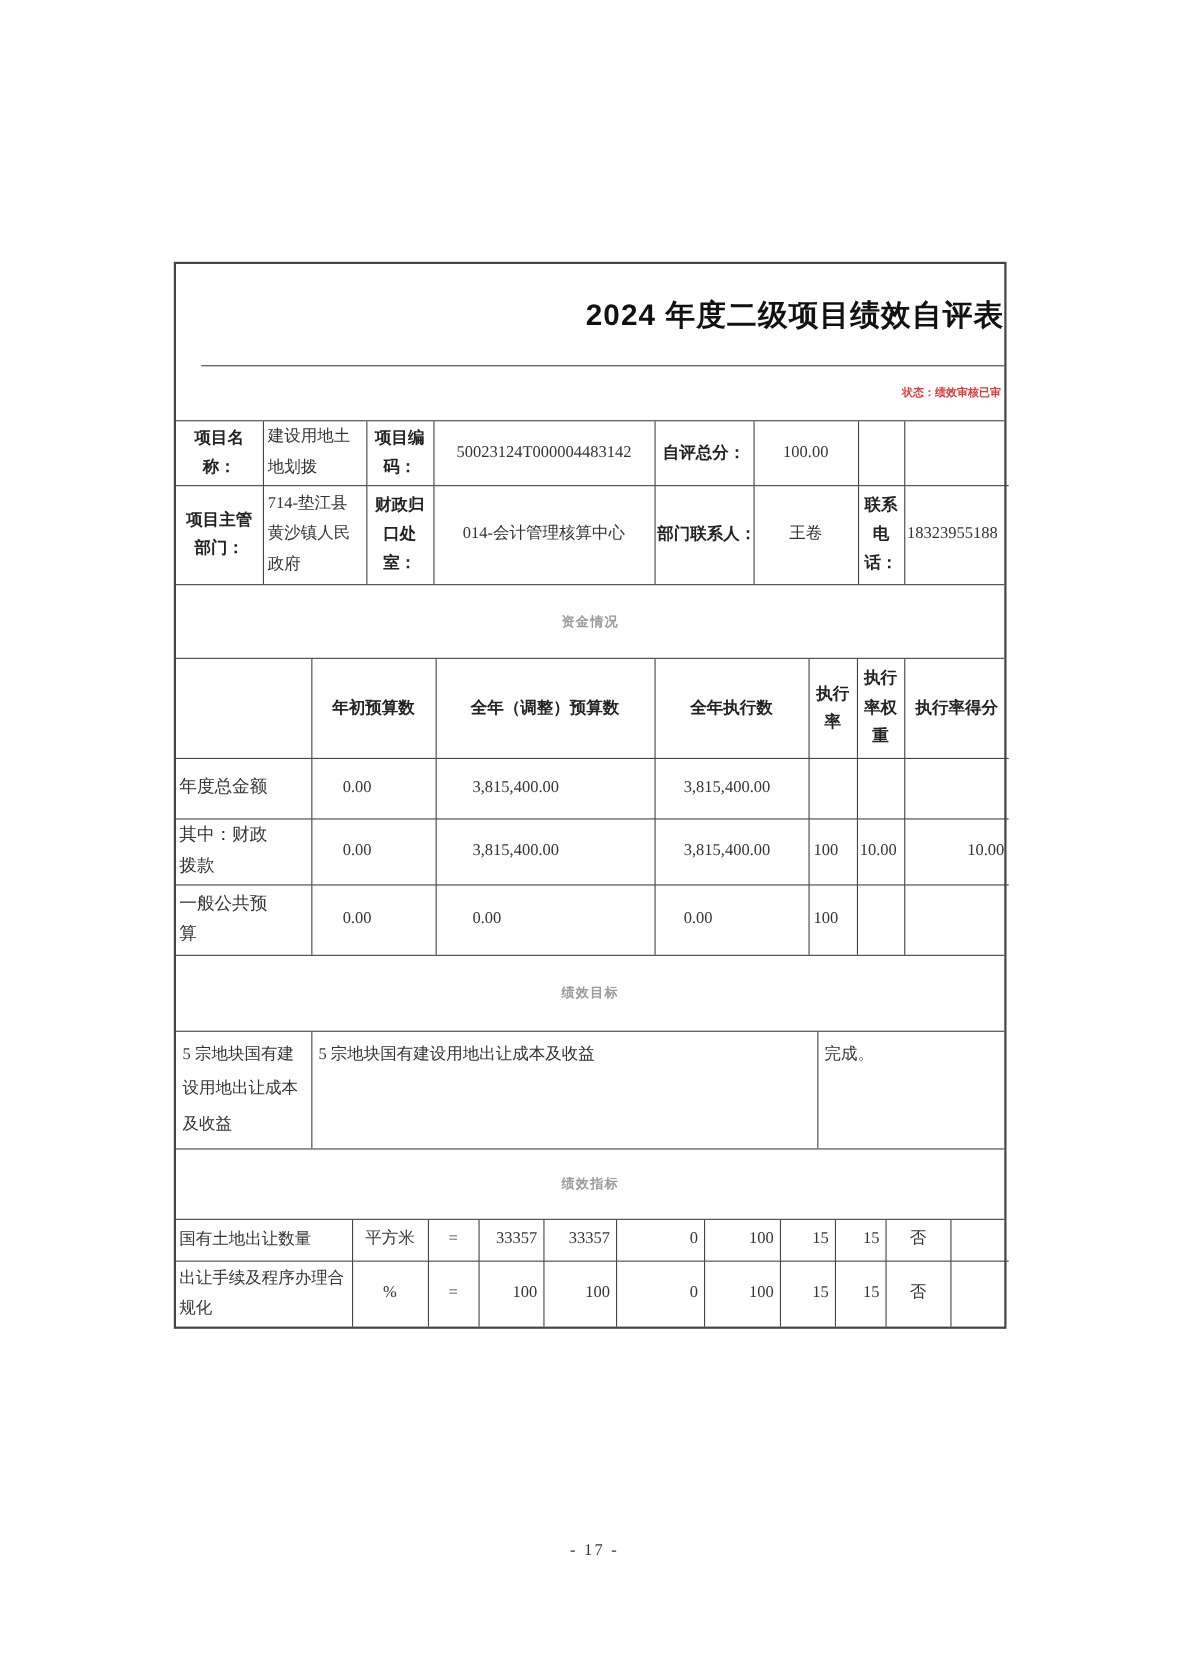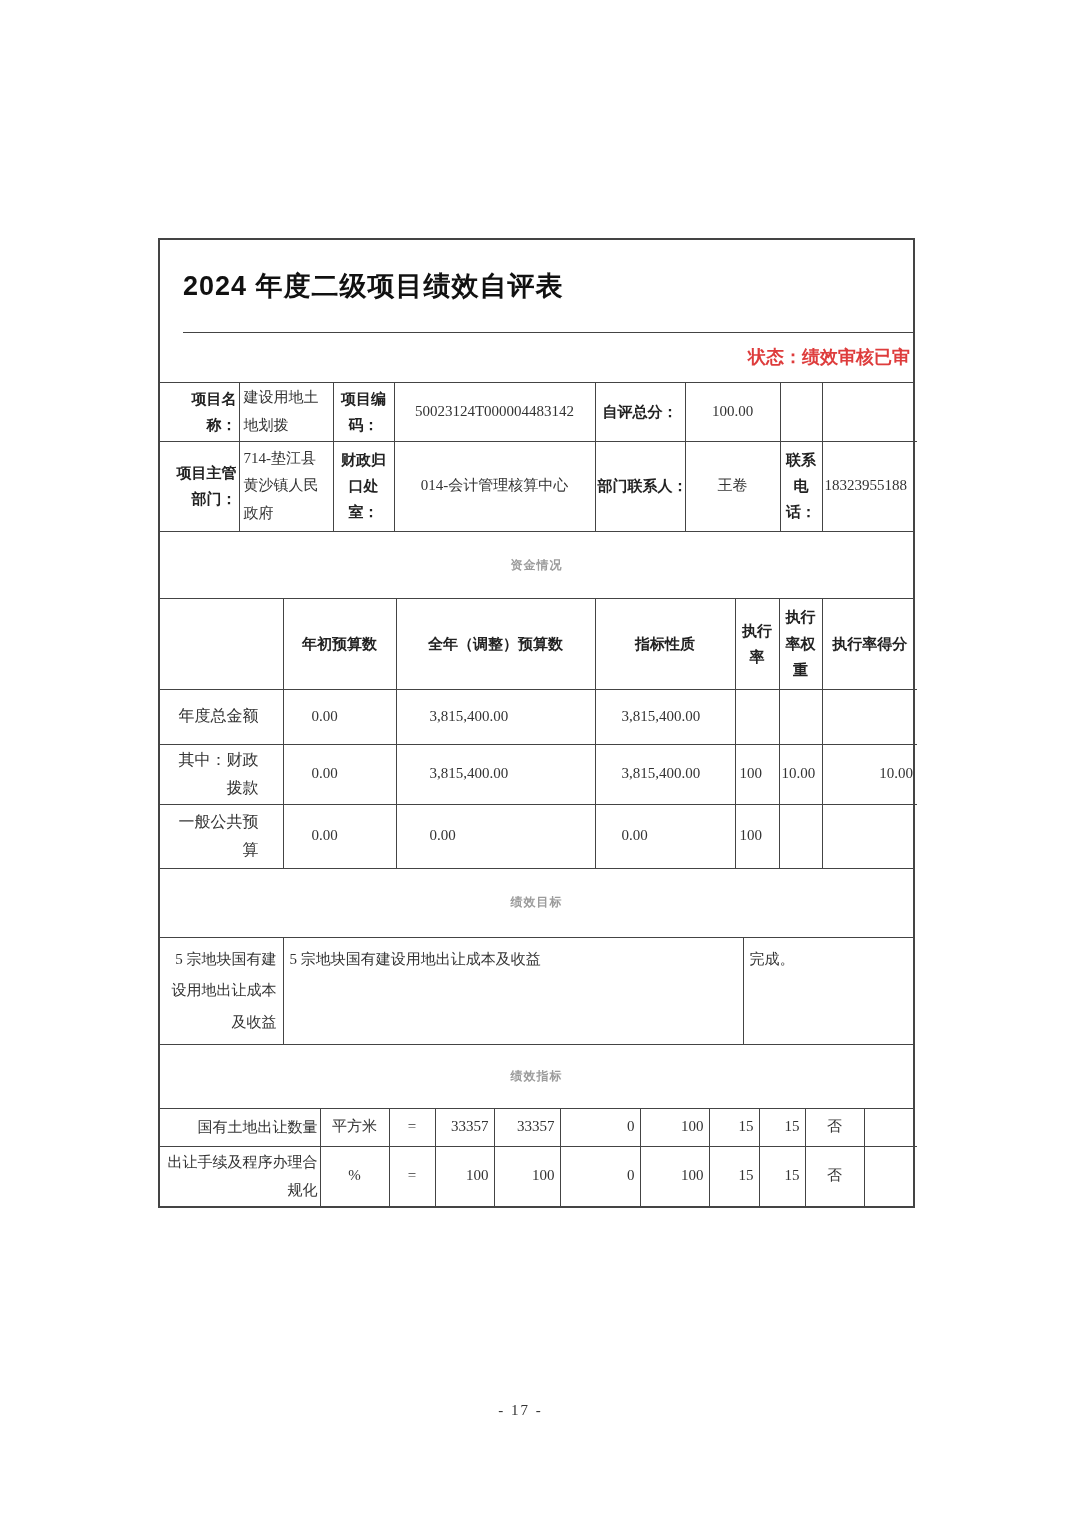--- a/index.html
+++ b/index.html
@@ -11,52 +11,52 @@
   body{
     width:1075px;height:1520px;position:relative;background:#ffffff;
     font-family:"Liberation Serif","DejaVu Serif",serif;color:#333;
   }
   .sheet{
     position:absolute;left:158px;top:238px;width:753px;
     border:2px solid var(--border);background:#fff;
   }
   
   .title-row{
-    height:92px;display:flex;align-items:center;justify-content:flex-start;
+    height:92px;display:flex;align-items:center;justify-content:flex-end;
     border-bottom:1px solid var(--border);
     margin-left:23px;
   }
   .title-row .t{
     font-family:"Liberation Sans","DejaVu Sans",sans-serif;
     font-weight:bold;font-size:27px;color:#111;letter-spacing:1px;
   }
   .status-row{
     height:49px;line-height:49px;text-align:right;padding-right:3px;
     border-bottom:1px solid var(--border);
     font-family:"Liberation Sans","DejaVu Sans",sans-serif;
-    font-weight:bold;font-size:18px;color:var(--status-red);
+    font-weight:bold;font-size:10px;color:var(--status-red);
   }
   .banner{
     border-top:1px solid var(--border);border-bottom:1px solid var(--border);
     display:flex;align-items:center;justify-content:center;
     font-family:"Liberation Sans","DejaVu Sans",sans-serif;
     font-weight:bold;font-size:12px;color:var(--section-title-gray);
     letter-spacing:1px;
   }
   .banner.b1{height:66px;}
   .banner.b2{height:68px;}
   .banner.b3{height:63px;}
   
   table{border-collapse:collapse;table-layout:fixed;width:100%;}
   td{
     border:1px solid var(--border);
     font-size:15px;vertical-align:middle;word-break:break-all;
     padding:1px 2px;line-height:1.85;
   }
-  td:first-child{border-left:none;text-align:right;}
+  td:first-child{border-left:none;}
   td:last-child{border-right:none;}
   table tr:first-child td{border-top:none;}
   table tr:last-child td{border-bottom:none;}
   .lbl{
     font-family:"Liberation Sans","DejaVu Sans",sans-serif;
     font-weight:bold;color:#222;text-align:center;line-height:1.75;
   }
   .val{text-align:center;color:#333;}
   .val.lft{text-align:left;padding-left:4px;margin-left:34px;}
   .num-r{text-align:right;padding-right:5px;}
@@ -72,21 +72,21 @@
   .fp5{text-align:left;padding-left:2px;}
   .fp6{text-align:right;padding-right:4px;}
   .goal-val{vertical-align:top;text-align:left;padding:6px 6px;line-height:2.1;}
   .ind-name{text-align:left;padding-left:3px;line-height:1.9;}
   .ind-name.ctr{text-align:center;}
   .nowrap{white-space:nowrap;}
   .phone{text-align:left;padding-left:2px;white-space:nowrap;}
   
   .page-num{
     position:absolute;left:0;top:1402px;width:1041px;text-align:center;
-    font-size:15px;color:#333;letter-spacing:2px;
+    font-size:15px;color:#333;letter-spacing:2px;padding-left:20px;
   }
 </style>
 </head>
 <body>
 
 <div class="sheet">
 
   <div class="title-row">
     <span class="t">2024 年度二级项目绩效自评表</span>
   </div>
@@ -138,21 +138,21 @@
         <col style="width:140px">
       <col style="width:44px">
         <col style="width:43px">
         <col style="width:95px">
     </colgroup>
     <tbody>
         <tr style="height:90px">
       <td class="lbl"></td>
       <td class="lbl">年初预算数</td>
       <td class="lbl">全年（调整）预算数</td>
-      <td class="lbl">指标性质</td>
+      <td class="lbl">全年执行数</td>
       <td class="lbl">执行率</td>
       <td class="lbl">执行率权重</td>
       <td class="lbl">执行率得分</td>
     </tr>
     <tr style="height:55px">
       <td class="fund-lbl">年度总金额</td>
       <td class="fp1">0.00</td>
       <td class="fp2">3,815,400.00</td>
       <td class="fp3">3,815,400.00</td>
       <td class="fp4"></td>

